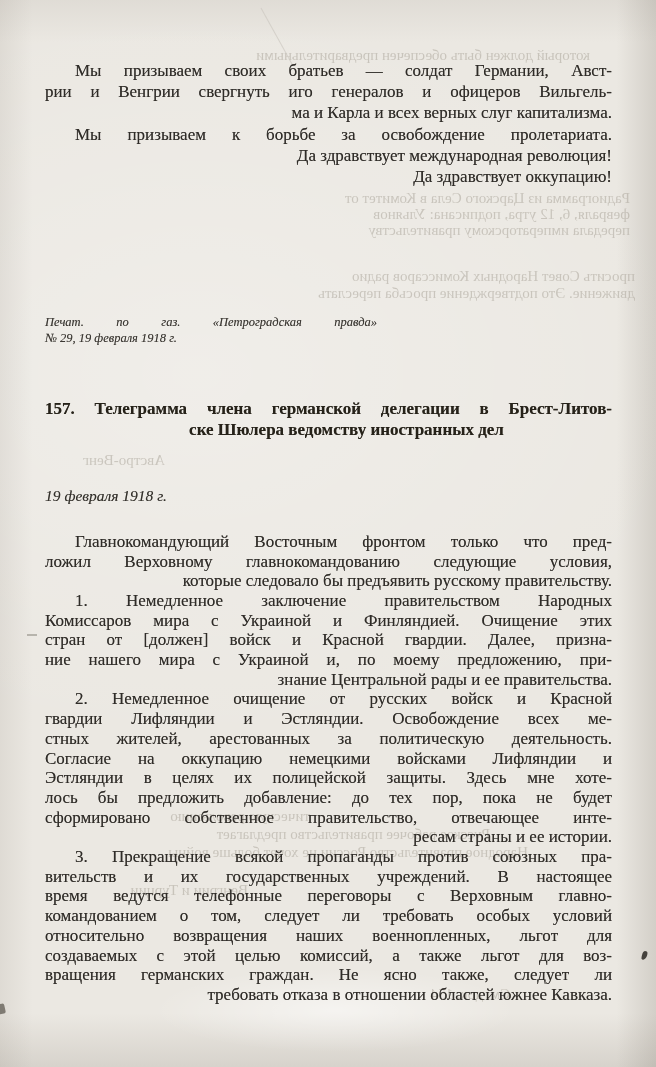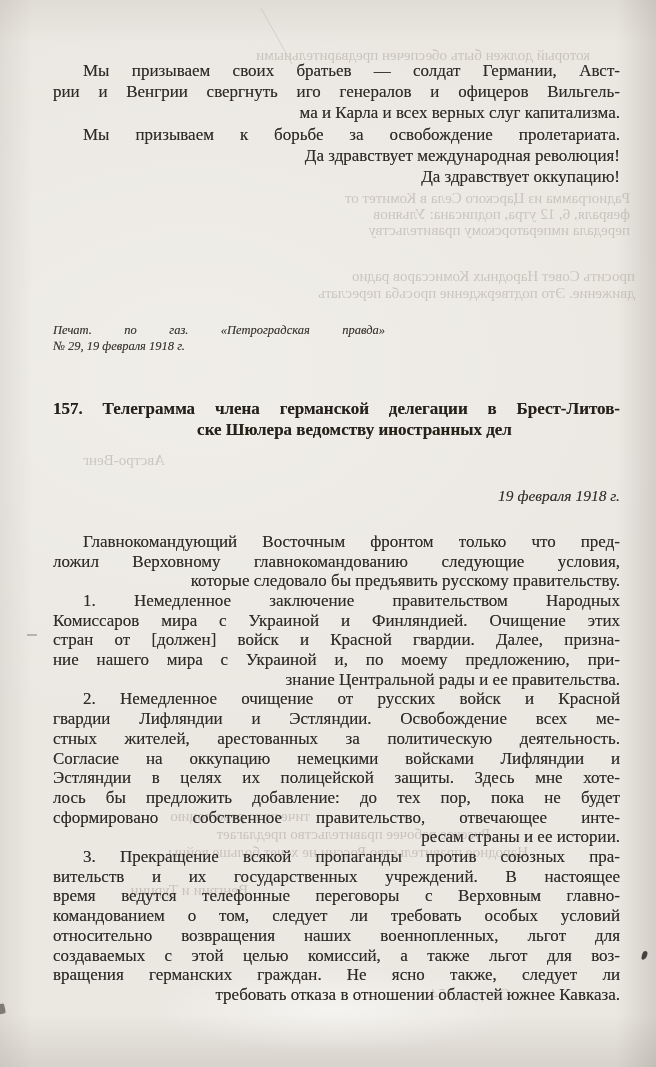--- a/index.html
+++ b/index.html
@@ -14,40 +14,40 @@
       radial-gradient(ellipse 700px 500px at 30% 35%, rgba(255,255,255,.25), rgba(0,0,0,0) 75%),
       #ebe8e2;
   }
   .sec { position:absolute; left:45px; width:567px; }
   .line, .hl { font-size:17px; text-shadow:0 0 .4px rgba(47,44,40,.55); }
   .j    { text-align:justify; text-align-last:justify; }
   .last { text-align:right; }
   .ind  { text-indent:30px; }
 
   #prev-doc { top:60px;  line-height:21.2px; }
-  #src1     { top:196px; width:332px; }
+  #src1     { top:188px; width:332px; }
   .note     { font-style:italic; font-size:12.5px; line-height:15.5px; color:#3b3833; }
   .note div { text-shadow:0 0 .3px rgba(59,56,51,.5); }
 
   .heading  { font-weight:bold; color:#262219; }
   .heading .hl { line-height:20.3px; }
   .heading .h2 { text-indent:36px; text-align:center; }
   #h157     { top:241px; }
 
-  .dateline { text-align:right; font-style:italic; font-size:15.5px; color:#34312c; text-shadow:0 0 .3px rgba(52,49,44,.5); }
+  .dateline { font-style:italic; font-size:15.5px; color:#34312c; text-shadow:0 0 .3px rgba(52,49,44,.5); }
   #date157  { top:288px; }
 
   #body157  { top:315px; line-height:19.7px; }
 
   .ghost {
     position:absolute; white-space:nowrap; overflow:hidden;
     font-size:15px; color:#a7a196; opacity:.5;
     filter:blur(.7px); transform:scaleX(-1); z-index:1;
   }
-  .fg { position:relative; z-index:2;margin-left:8px; }
+  .fg { position:relative; z-index:2; }
 
   .speck-comma  { position:absolute; left:642px; top:951px; width:5px; height:9px; background:#45423d;
                   border-radius:60% 40% 70% 30%; transform:rotate(14deg); z-index:3; }
   .speck-edge   { position:absolute; left:-3px; top:1004px; width:8px; height:10px; background:#6e6a62;
                   border-radius:2px; transform:rotate(-12deg); opacity:.85; z-index:3; }
   .speck-dash   { position:absolute; left:27px; top:634px; width:10px; height:2px; background:#8d887f;
                   opacity:.55; z-index:3; }
   .scan-scratch { position:absolute; left:276px; top:4px; width:1px; height:64px; background:#ccc8c0;
                   transform:rotate(-29deg); opacity:.7; z-index:1; }
 </style>

